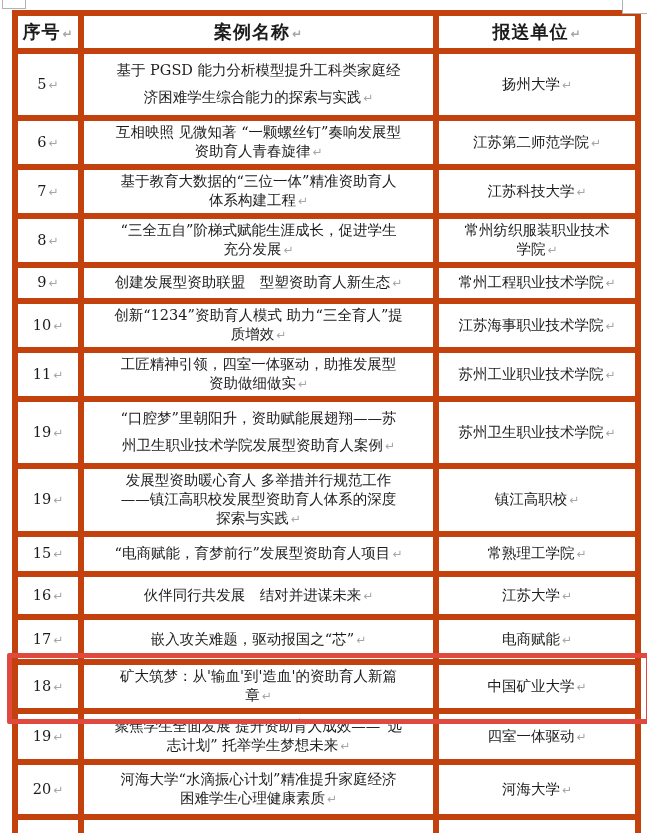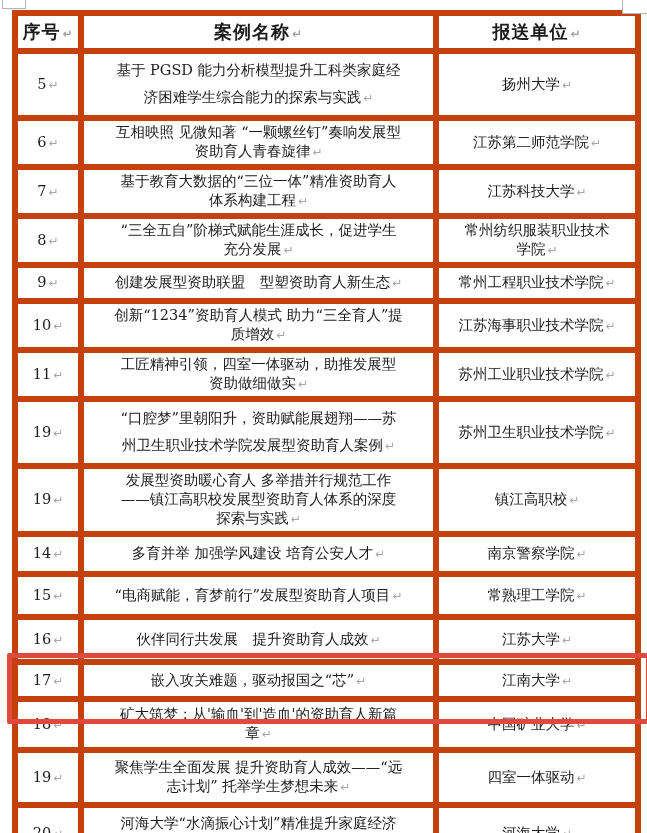--- a/index.html
+++ b/index.html
@@ -151,38 +151,33 @@
       <td class="c-no"><span class="v">19</span><span class="mark">↵</span></td>
       <td class="c-case"><span class="v">“口腔梦”里朝阳升，资助赋能展翅翔——苏州卫生职业技术学院发展型资助育人案例</span><span class="mark">↵</span></td>
       <td class="c-unit"><span class="v">苏州卫生职业技术学院</span><span class="mark">↵</span></td>
     </tr>
         <tr>
       <td class="c-no"><span class="v">19</span><span class="mark">↵</span></td>
       <td class="c-case"><span class="v">发展型资助暖心育人  多举措并行规范工作——镇江高职校发展型资助育人体系的深度探索与实践</span><span class="mark">↵</span></td>
       <td class="c-unit"><span class="v">镇江高职校</span><span class="mark">↵</span></td>
     </tr>
         <tr>
-      <td class="c-no"><span class="v">14</span><span class="mark">↵</span></td>
-      <td class="c-case"><span class="v">多育并举  加强学风建设  培育公安人才</span><span class="mark">↵</span></td>
-      <td class="c-unit"><span class="v">南京警察学院</span><span class="mark">↵</span></td>
-    </tr>
-        <tr>
       <td class="c-no"><span class="v">15</span><span class="mark">↵</span></td>
       <td class="c-case"><span class="v">“电商赋能，育梦前行”发展型资助育人项目</span><span class="mark">↵</span></td>
       <td class="c-unit"><span class="v">常熟理工学院</span><span class="mark">↵</span></td>
     </tr>
         <tr>
       <td class="c-no"><span class="v">16</span><span class="mark">↵</span></td>
-      <td class="c-case"><span class="v">伙伴同行共发展　提升资助育人成效</span><span class="mark">↵</span></td>
+      <td class="c-case"><span class="v">伙伴同行共发展　结对并进谋未来</span><span class="mark">↵</span></td>
       <td class="c-unit"><span class="v">江苏大学</span><span class="mark">↵</span></td>
     </tr>
         <tr>
       <td class="c-no"><span class="v">17</span><span class="mark">↵</span></td>
       <td class="c-case"><span class="v">嵌入攻关难题，驱动报国之“芯”</span><span class="mark">↵</span></td>
-      <td class="c-unit"><span class="v">江南大学</span><span class="mark">↵</span></td>
+      <td class="c-unit"><span class="v">电商赋能</span><span class="mark">↵</span></td>
     </tr>
         <tr>
       <td class="c-no"><span class="v">18</span><span class="mark">↵</span></td>
       <td class="c-case"><span class="v">矿大筑梦：从'输血'到'造血'的资助育人新篇章</span><span class="mark">↵</span></td>
       <td class="c-unit"><span class="v">中国矿业大学</span><span class="mark">↵</span></td>
     </tr>
         <tr>
       <td class="c-no"><span class="v">19</span><span class="mark">↵</span></td>
       <td class="c-case"><span class="v">聚焦学生全面发展  提升资助育人成效——“远志计划” 托举学生梦想未来</span><span class="mark">↵</span></td>
       <td class="c-unit"><span class="v">四室一体驱动</span><span class="mark">↵</span></td>

